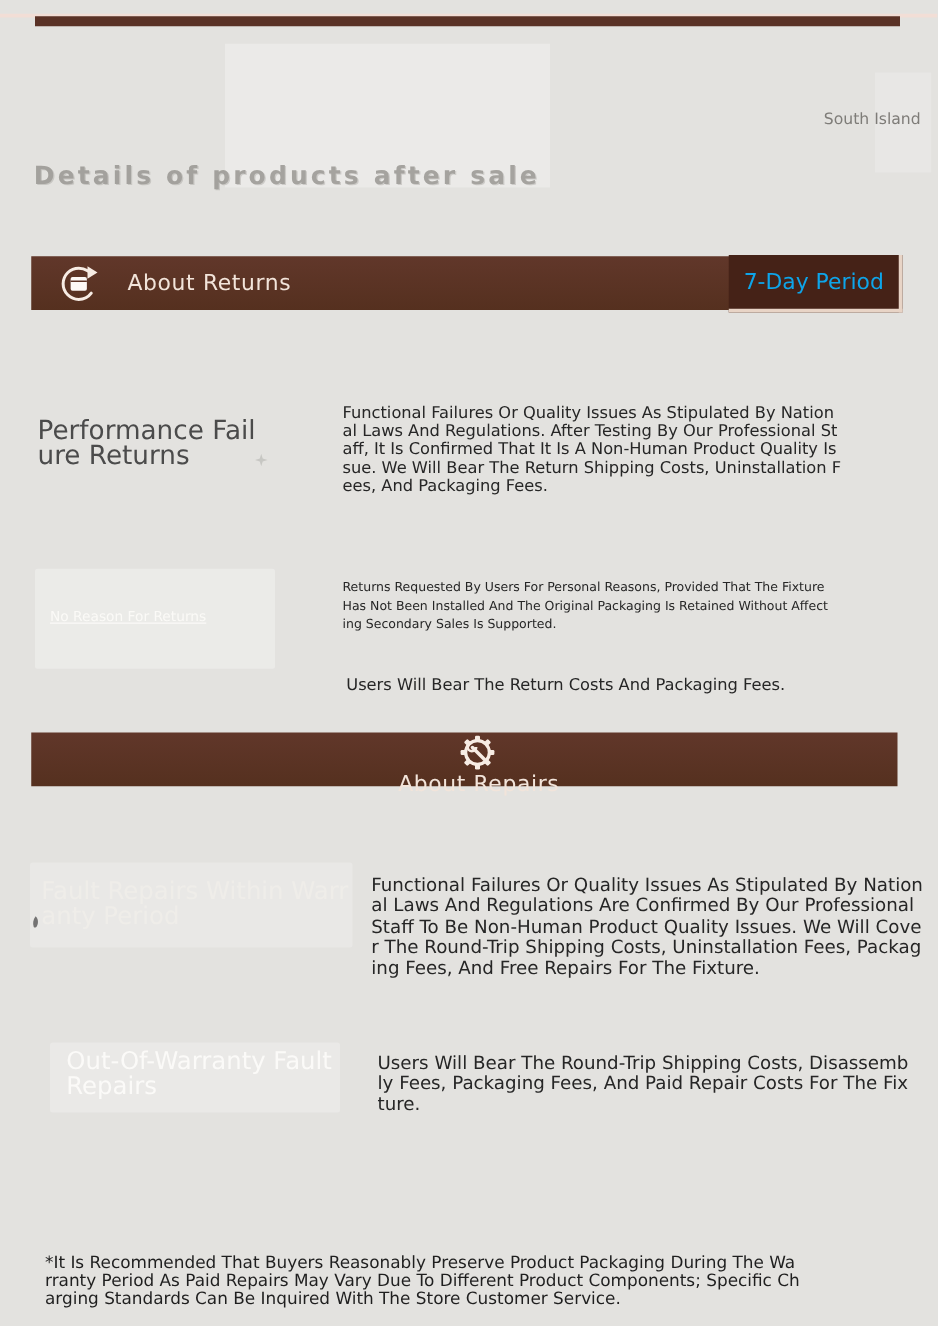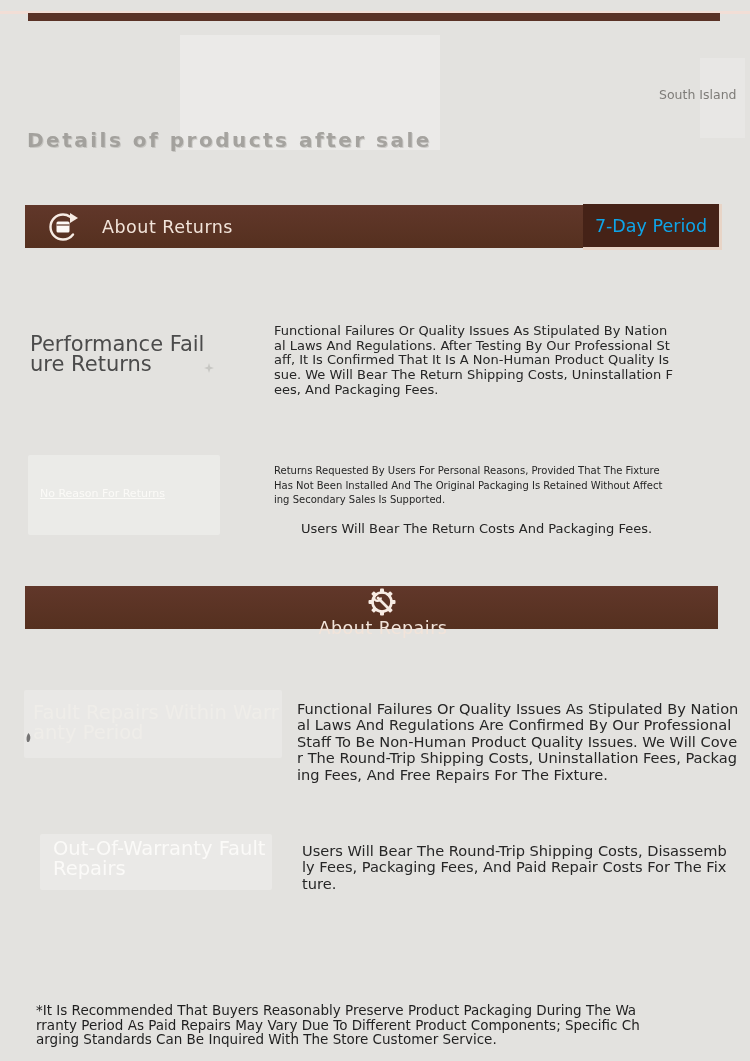--- a/index.html
+++ b/index.html
@@ -49,21 +49,21 @@
 
   .sec-heading { position:absolute; word-break:break-all; line-height:20px; font-weight:400; }
   .h-performance { left:30px; top:334px; width:182px; font-size:21px; color:#4b4b4b; }
   .h-noreason { left:40px; top:484px; width:230px; font-size:11px; color:#fbfaf7;text-decoration:underline; }
   .h-warranty { left:33px; top:703px; width:250px; font-size:19.5px; color:#efede9; }
   .h-oow { left:53px; top:839px; width:216px; font-size:19.5px; color:#fbfaf8; }
 
   .para { position:absolute; word-break:break-all; color:#262626; }
   .p-performance { left:274px; top:324px; width:401px; font-size:13px; line-height:14.7px; }
   .p-noreason { left:274px; top:464px; width:391px; font-size:10px; line-height:14.7px; }
-  .p-noreason2 { left:277px; top:522px; width:391px; font-size:13px; line-height:14.7px;margin-left:24px; }
+  .p-noreason2 { left:277px; top:542px; width:391px; font-size:13px; line-height:14.7px; }
   .p-warranty { left:297px; top:701px; width:444px; font-size:14.6px; line-height:16.4px; }
   .p-oow { left:302px; top:843px; width:428px; font-size:14.6px; line-height:16.4px; }
 
   .footer-note { position:absolute; left:36px; top:1003px; width:604px;
                  font-size:13.5px; line-height:14.7px; color:#1f1f1f; word-break:break-all; }
 
   .mark { position:absolute; }
   .mark-sparkle { left:203px; top:362px; width:12px; height:12px; opacity:.3; }
   .mark-cursor { left:24px; top:732px; width:9px; height:12px; opacity:.75; }
 </style>

